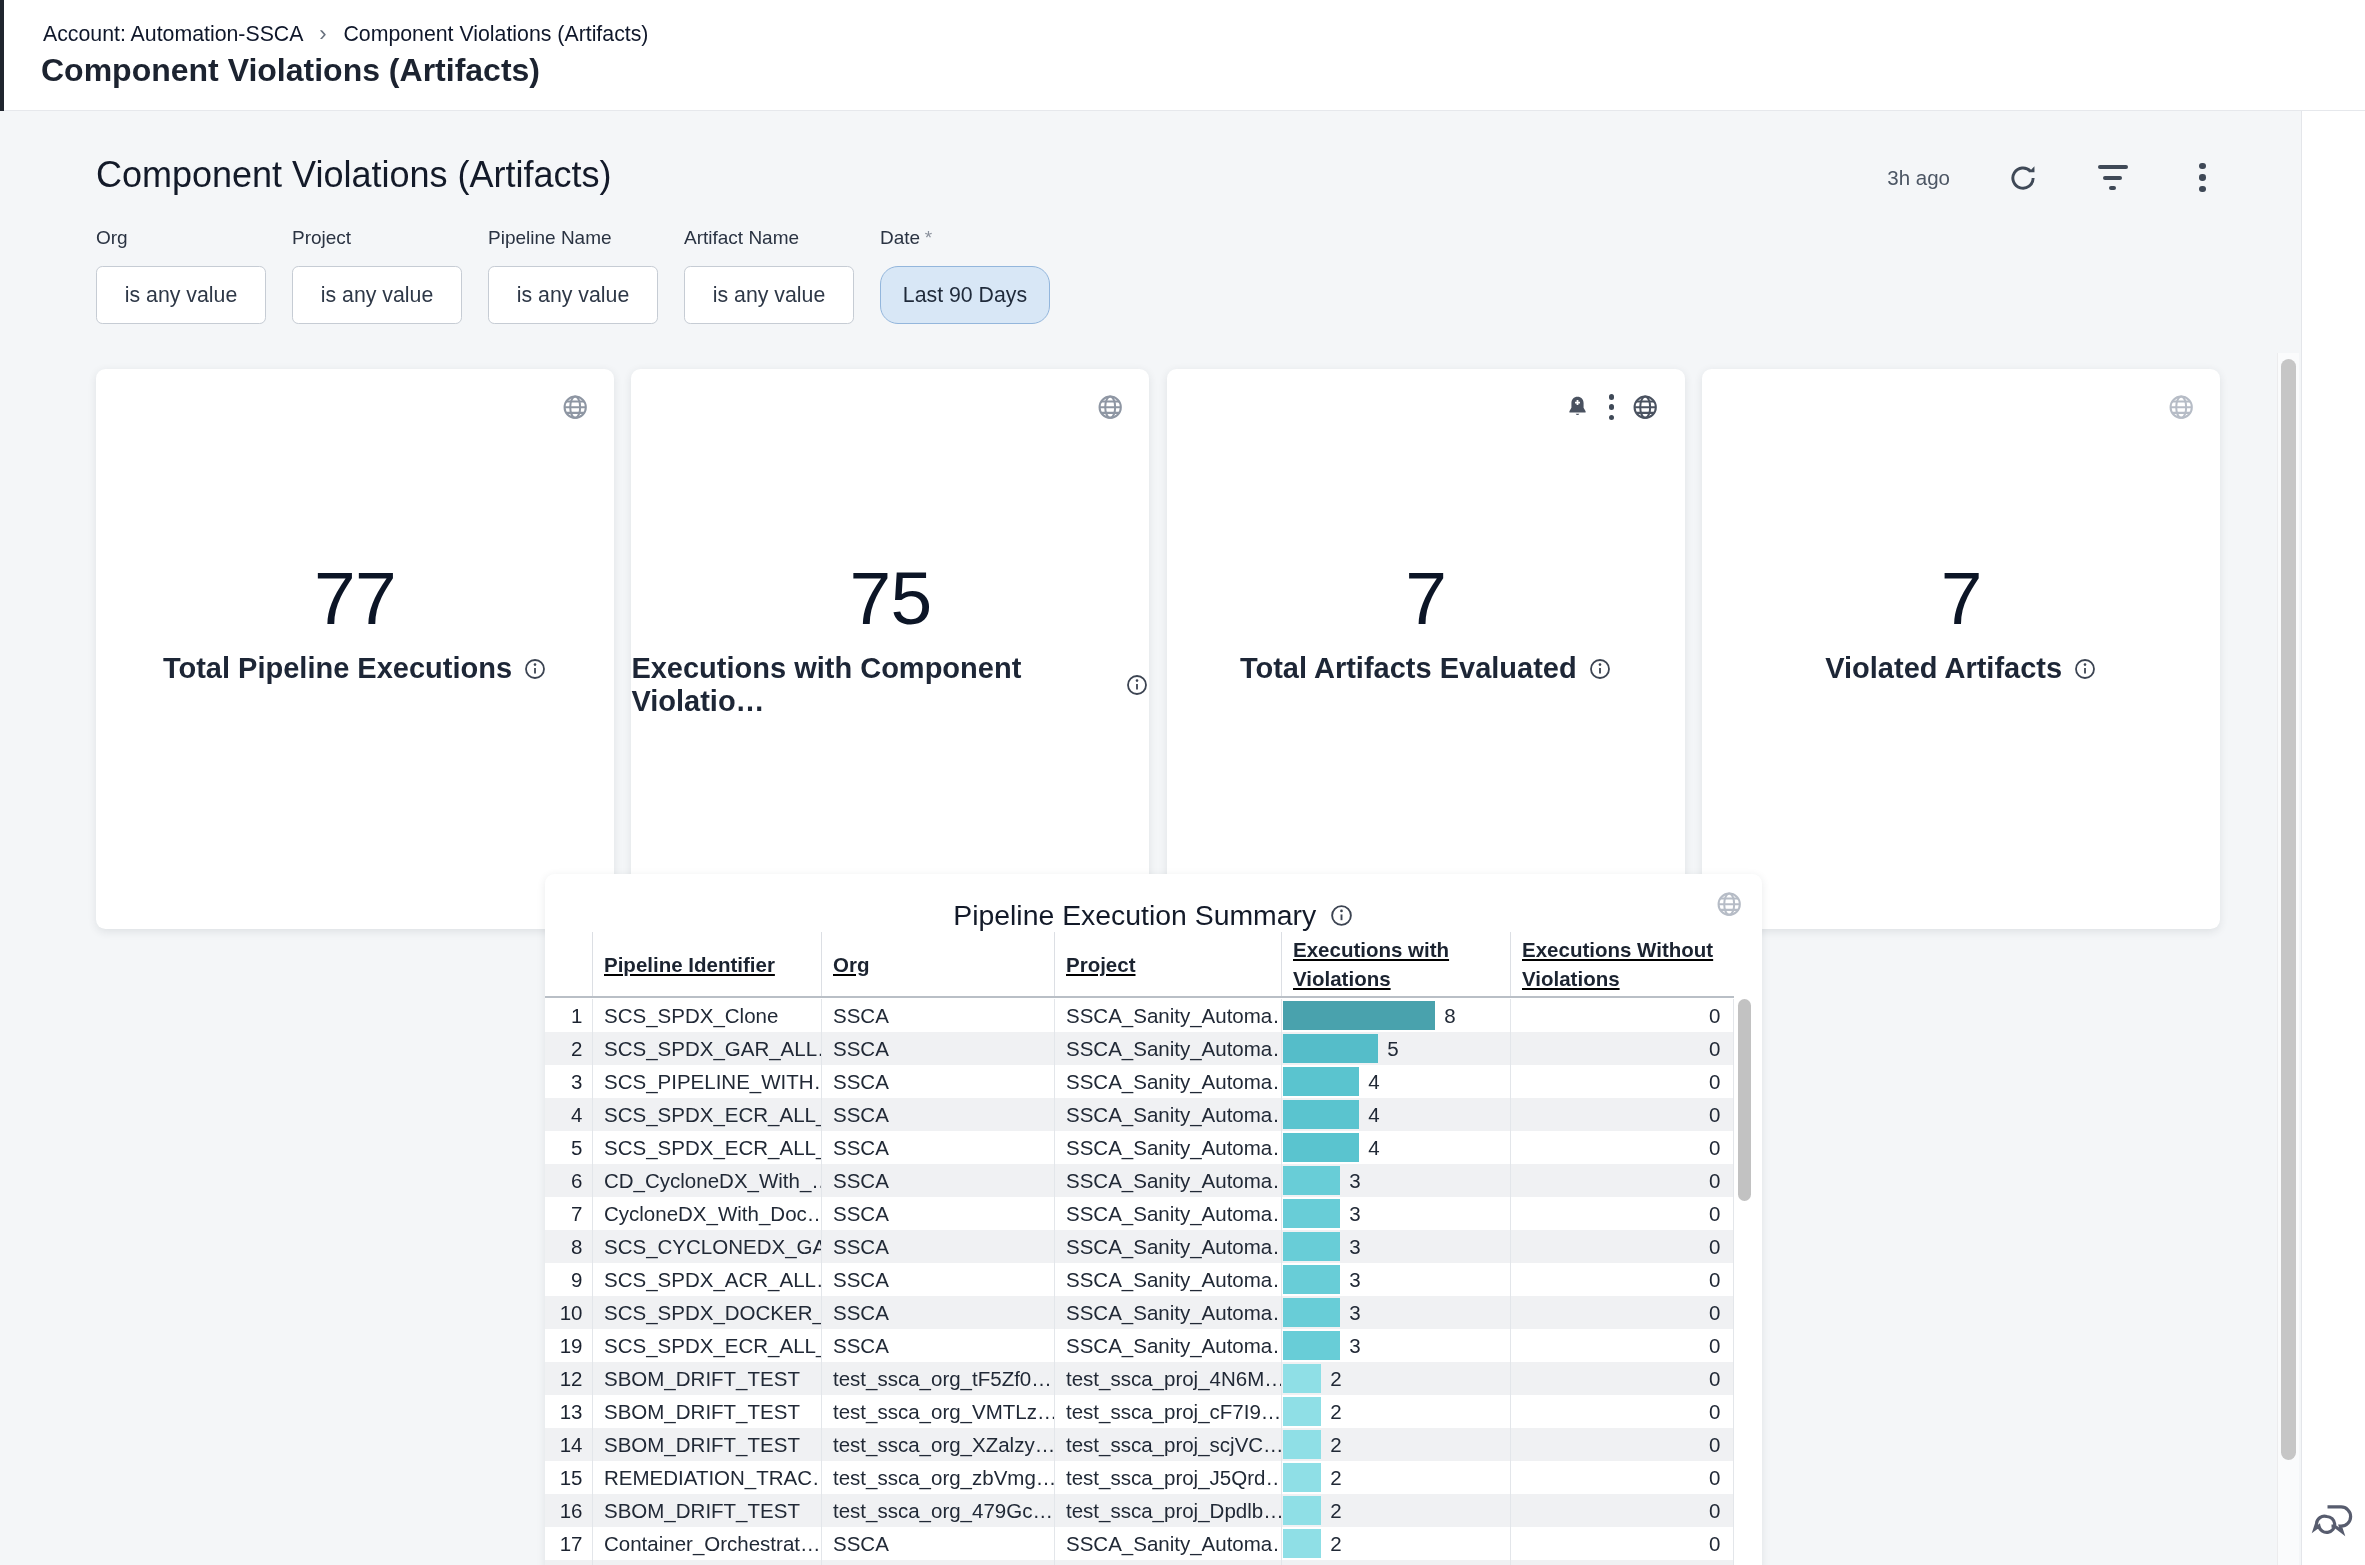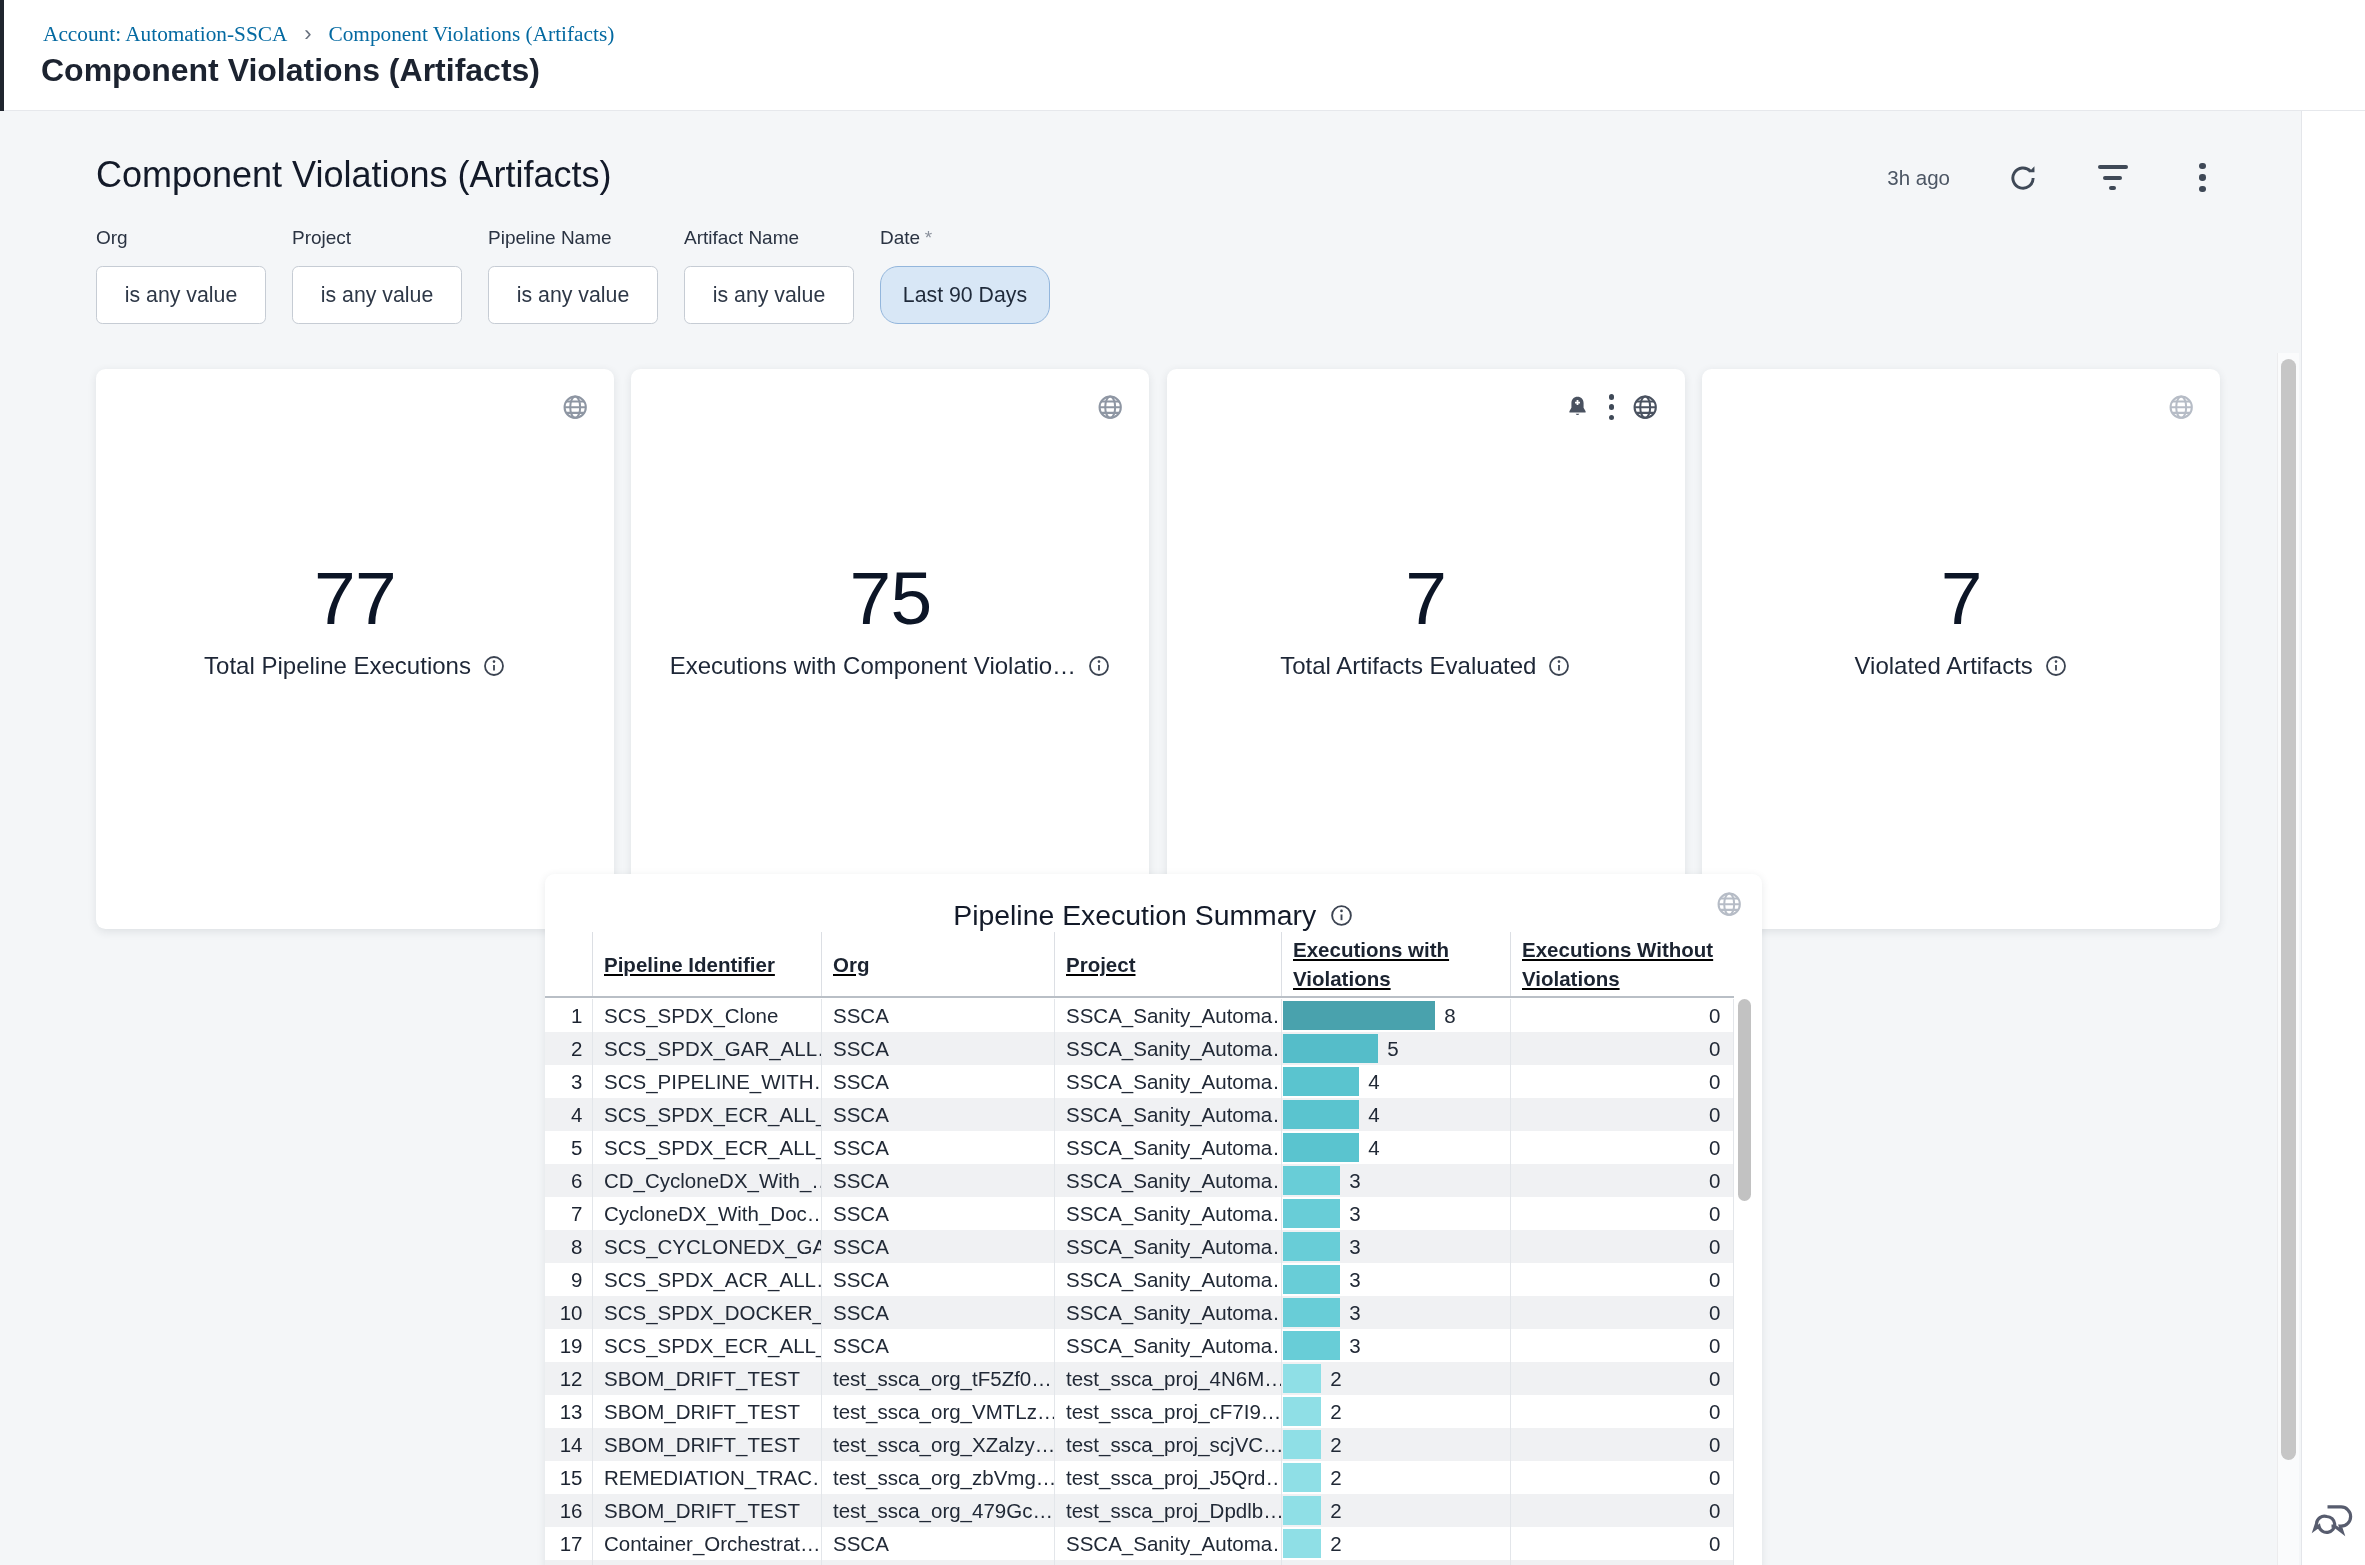--- a/index.html
+++ b/index.html
@@ -4,21 +4,21 @@
 <style>
   * { margin:0; padding:0; box-sizing:border-box; }
   html,body { width:2366px; height:1566px; overflow:hidden; background:#ffffff;
               font-family:"Liberation Sans","DejaVu Sans",sans-serif; }
 
   
   .page-header { position:absolute; left:0; top:0; width:2366px; height:111px;
                  background:#ffffff; border-bottom:1.6px solid #e6e8ec; }
   .nav-edge { position:absolute; left:0; top:0; width:4px; height:111px; background:#20252e; }
   .breadcrumb { position:absolute; left:43px; top:20.5px; font-size:21.3px; color:#2f6bd8; }
-  .breadcrumb .crumb { color:#0369a1; cursor:pointer;font-family:Liberation Serif, serif; }
+  .breadcrumb .crumb { color:#0f172a; cursor:pointer; }
   .breadcrumb .sep { color:#68717e; margin:0 11px; font-size:22px; }
   .page-title { position:absolute; left:41px; top:52px; font-size:32px; font-weight:700; color:#1c2330; }
 
   
   .dashboard { position:absolute; left:0; top:111px; width:2302px; height:1455px;
                background:#f4f6f8; border-right:1.6px solid #e4e6ea; overflow:hidden; }
 
   .dash-title { position:absolute; left:96px; top:43px; font-size:36px; font-weight:400; color:#131a29; }
 
   .dash-controls { position:absolute; top:49px; right:81px; display:flex; align-items:center; gap:55px; color:#3f4957;margin-left:24px; }
@@ -44,21 +44,21 @@
 
   
   .cards { position:absolute; left:96px; top:258px; display:flex; gap:17.4px; }
   .card { position:relative; width:518px; height:560px; background:#ffffff; border-radius:9.5px;
           box-shadow:0 2.4px 8px rgba(35,45,60,0.10); }
   .card-icons { position:absolute; top:24px; right:25px; display:flex; align-items:center; gap:17.4px; }
   .card-num { position:absolute; left:0; top:186px; width:100%; text-align:center;
               font-size:75px; font-weight:500; color:#0c1526; letter-spacing:-0.8px; }
   .card-label { position:absolute; left:0; top:283px; width:100%; display:flex;
                 justify-content:center; align-items:center; gap:11px;
-                font-size:24px; color:#1d2636; }
+                font-size:29px; color:#1d2636;font-weight:bold; }
   .globe { color:#8e96a3; }
   .globe.light { color:#b6bcc6; }
   .globe.dark, .bell { color:#4a5260; }
   .info { color:#3c4452; flex:none; }
 
   
   .panel { position:absolute; left:545px; top:763px; width:1217px; height:948px;
            background:#ffffff; border-radius:9.5px; box-shadow:0 2.4px 8px rgba(35,45,60,0.10); }
   .panel-globe { position:absolute; top:16px; right:19px; }
   .panel-title { position:absolute; left:0; top:25px; width:100%; display:flex;

